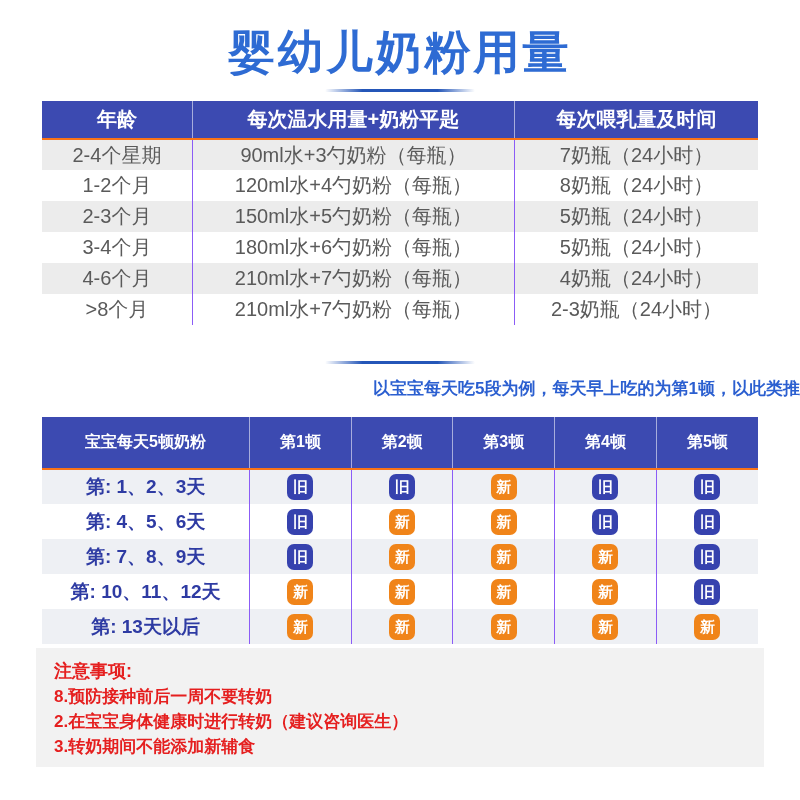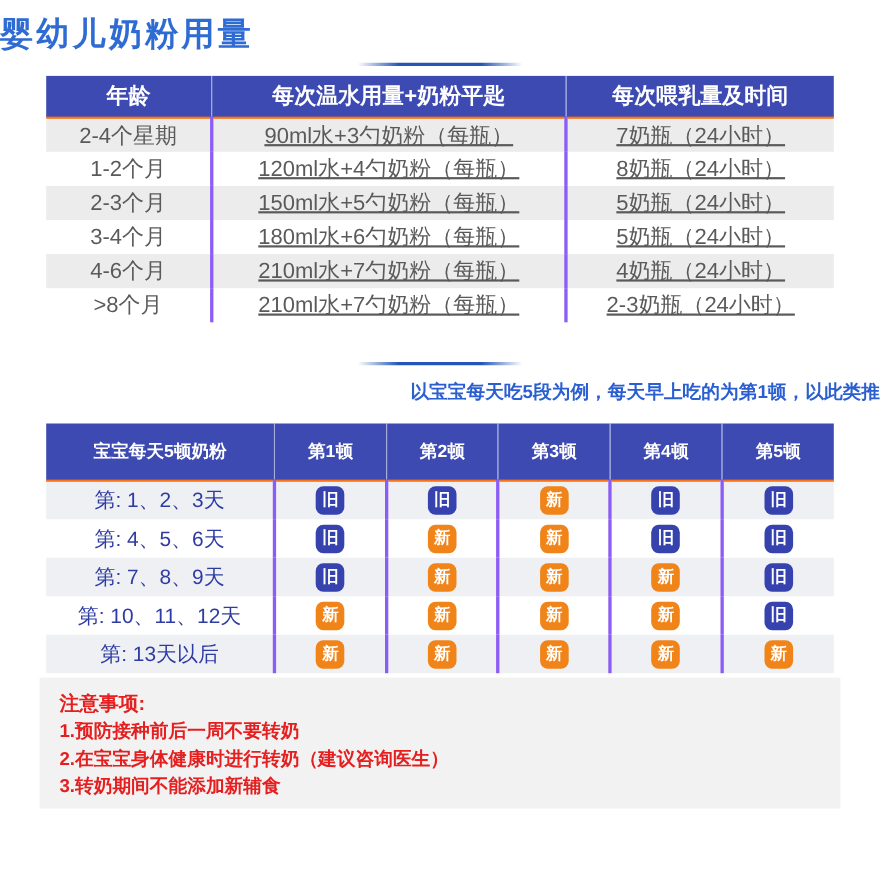--- a/index.html
+++ b/index.html
@@ -6,43 +6,44 @@
   html, body { margin: 0; padding: 0; }
   body {
     width: 800px; height: 800px;
     background: #ffffff;
     font-family: "Liberation Sans", "DejaVu Sans", sans-serif;
   }
   .page { width: 800px; height: 800px; position: relative; overflow: hidden; background: #fff; }
 
   
   .big-title {
-    margin: 0; padding-top: 11px;
-    font-size: 30px; font-weight: bold;
+    margin: 0; padding-top: 22px;
+    text-align: center;
+    font-size: 46px; font-weight: bold;
     letter-spacing: 3px;
     color: var(--title-blue, #2e6bd3);
   }
   .title-underline {
     width: 150px; height: 3px;
     margin: 5px auto 0;
     border-radius: 2px;
     background: linear-gradient(to right, rgba(36,86,184,0), #2456b8 25%, #2456b8 75%, rgba(36,86,184,0));
   }
 
   
   table { border-collapse: collapse; width: 716px; margin: 0 auto; table-layout: fixed; }
   thead th {
     background: var(--header-blue, #3c4ab1);
     color: #ffffff;
     font-weight: bold;
     border-bottom: 2px solid #f97316;
   }
   thead th + th { border-left: 1px solid rgba(255,255,255,0.55); }
   tbody td { text-align: center; }
-  tbody td + td { border-left: 3px solid #8b5cf6; text-decoration: underline; }
+  tbody td + td { border-left: 1px solid #8b5cf6; }
 
   
   .dosage-table { margin-top: 9px; }
   .dosage-table thead th { height: 38px; font-size: 20px; }
   .dosage-table tbody td { height: 31px; font-size: 20px; color: #5a5a5a; }
   .dosage-table tbody tr:nth-child(odd) { background: var(--row-gray, #ececec); }
 
   
   .section-transition { margin-top: 36px; }
   .subtitle {
@@ -50,21 +51,21 @@
     text-align: right;
     font-size: 17px; font-weight: bold;
     color: var(--subtitle-blue, #2b5fd0);
   }
   .transition-table { margin-top: 17px; }
   .transition-table thead th { height: 52px; font-size: 16px; }
   .transition-table tbody td { height: 35px; }
   .transition-table tbody tr:nth-child(odd) { background: var(--row-gray2, #eef0f4); }
   .transition-table tbody td.day-label {
     color: var(--label-navy, #2e3ba3);
-    font-weight: normal; font-size: 19px;
+    font-weight: bold; font-size: 19px;
   }
   .badge {
     display: inline-block;
     width: 26px; height: 26px; line-height: 26px;
     border-radius: 7px;
     color: #ffffff; font-size: 15px; font-weight: bold;
     text-align: center; vertical-align: middle;
   }
   .badge.old { background: var(--badge-old, #3642ae); }
   .badge.new { background: var(--badge-new, #f08419); }
@@ -209,19 +210,19 @@
             <td><span class="badge new">新</span></td>
             <td><span class="badge new">新</span></td>
           </tr>
         </tbody>
     </table>
   </div>
 
   <div class="notes-panel">
     <p class="notes-heading">注意事项:</p>
     <div>
-        <div class="notes-item">1.预防接种前后一周不要转奶</div>
+        <div class="notes-item">8.预防接种前后一周不要转奶</div>
         <div class="notes-item">2.在宝宝身体健康时进行转奶（建议咨询医生）</div>
         <div class="notes-item">3.转奶期间不能添加新辅食</div>
       </div>
   </div>
 
 </div>
 
 </body></html>

